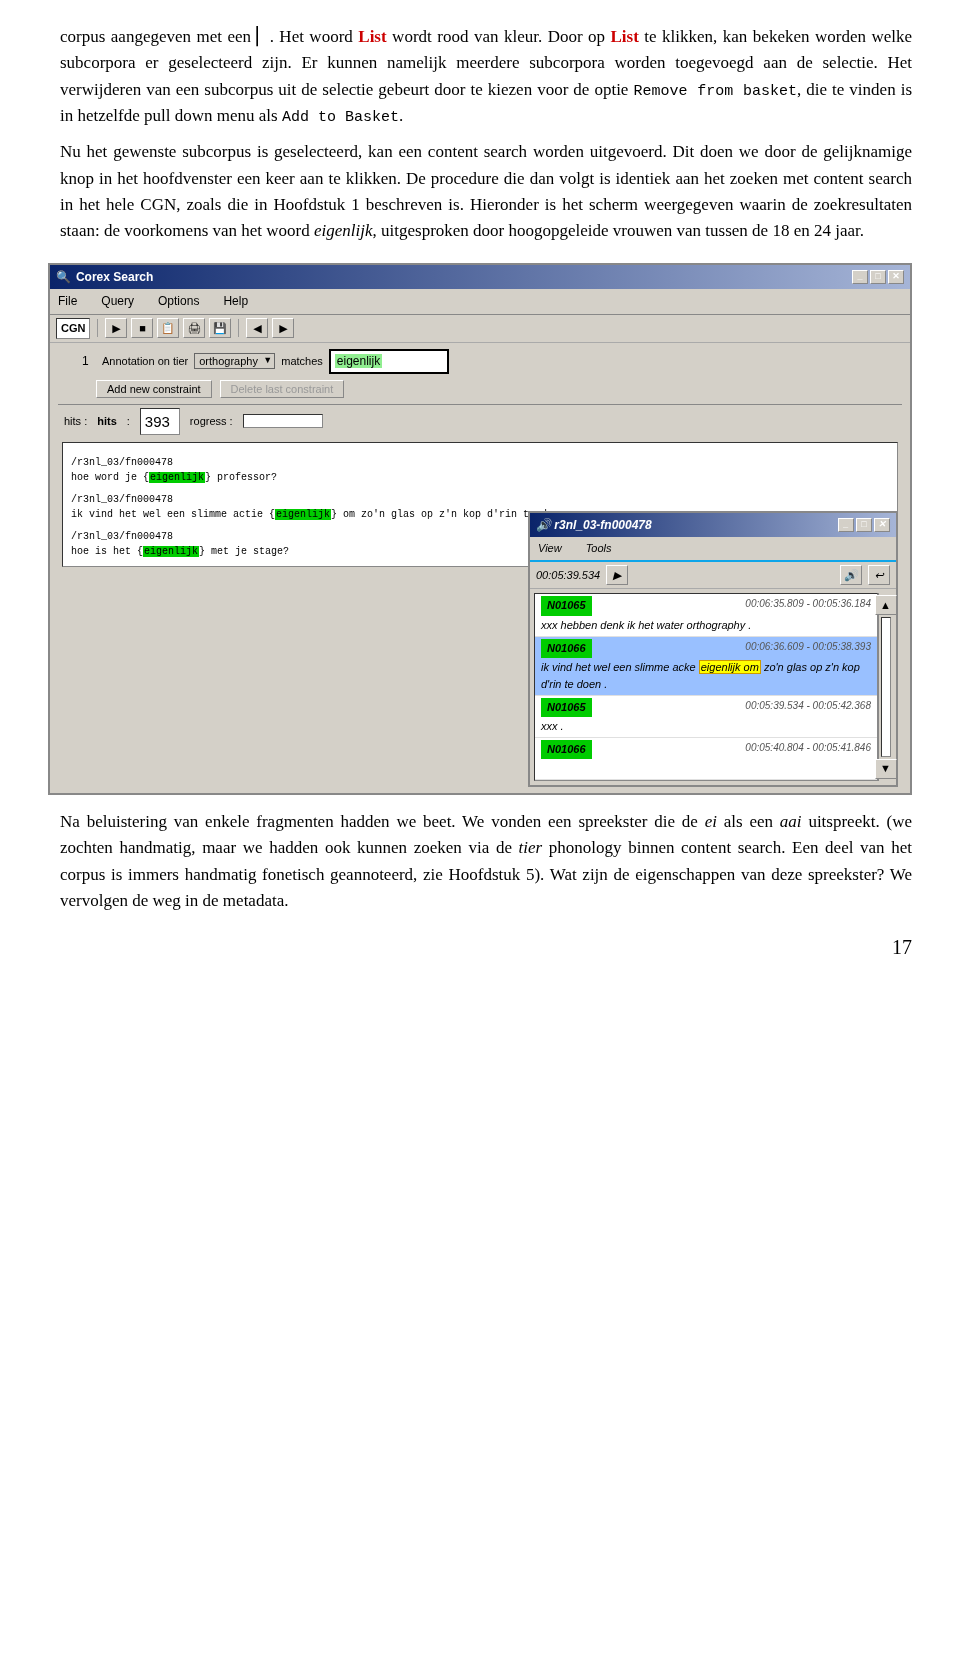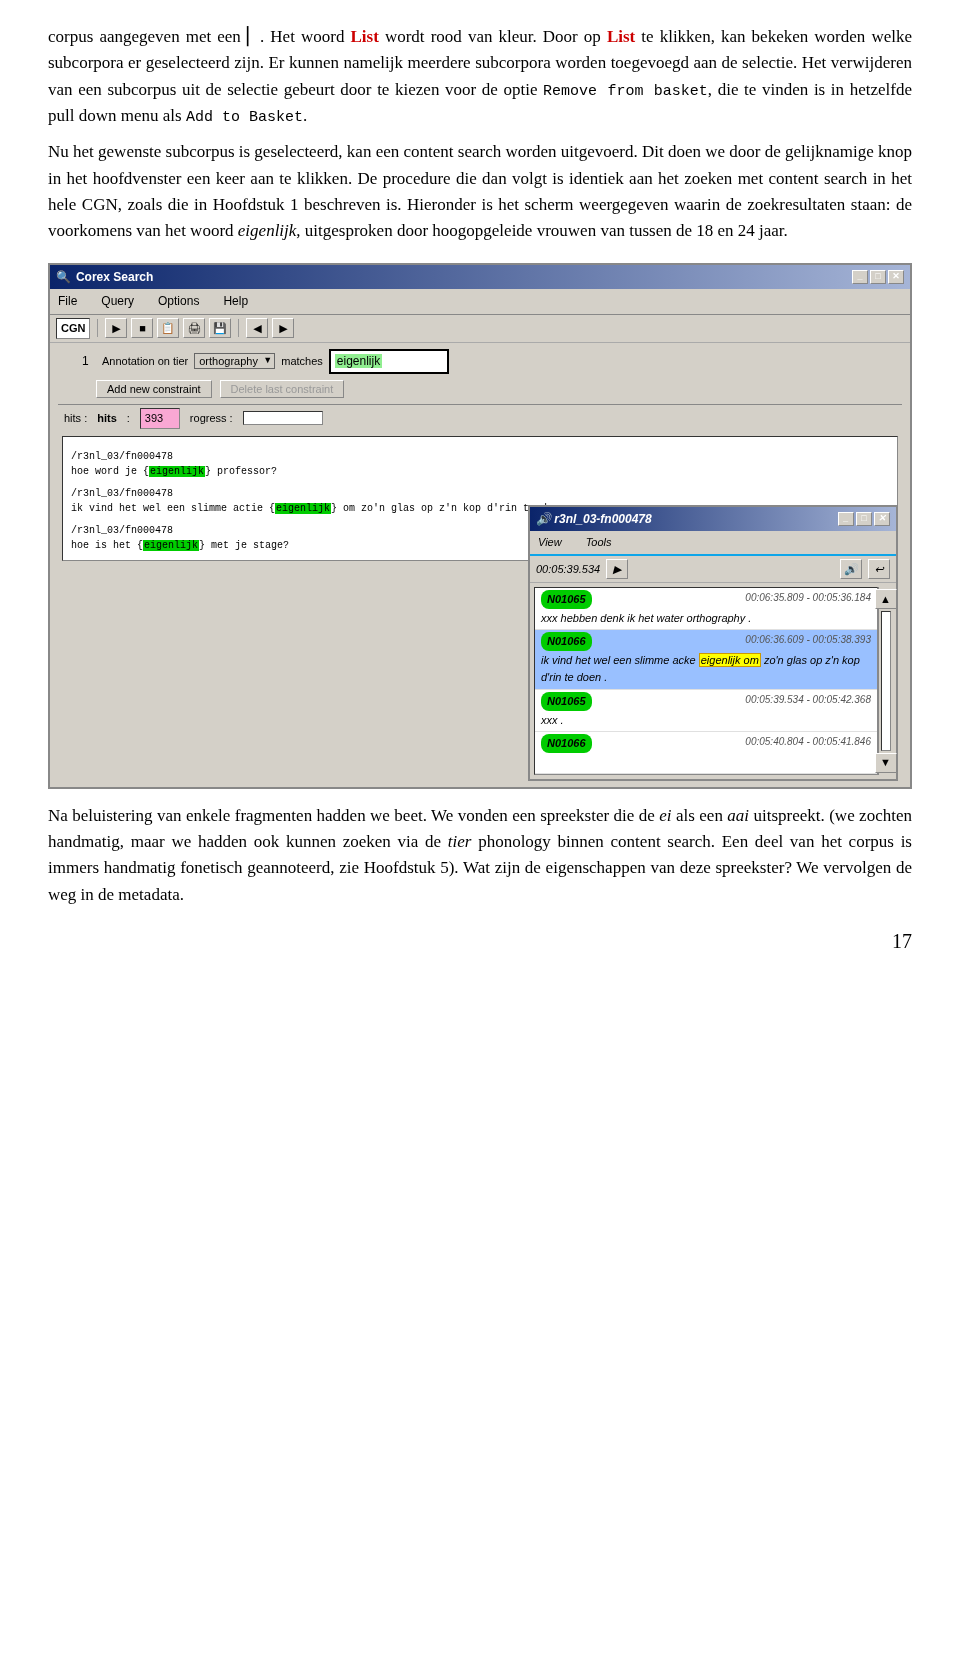--- a/index.html
+++ b/index.html
@@ -6,21 +6,21 @@
     body {
       font-family: 'Times New Roman', Times, serif;
       font-size: 17px;
       background: #fff;
       color: #000;
       width: 960px;
       padding: 24px 48px 32px 48px;
       line-height: 1.55;
     }
     .text-block { margin-bottom: 14px; }
-    .text-block p { text-align: justify; margin-bottom: 10px; }
+    .text-block p { text-align: justify; margin-bottom: 10px; margin-left: 12px; }
     code, .mono { font-family: 'Courier New', monospace; font-size: 15px; }
     .bold { font-weight: bold; }
     .red { color: #cc0000; }
 
     
     .window-outer {
       border: 2px solid #888;
       background: #d4d0c8;
       margin: 18px 0 14px 0;
       font-family: Arial, sans-serif;
@@ -149,24 +149,24 @@
       background: #d4d0c8;
       border-top: 1px solid #888;
       padding: 3px 6px;
       display: flex;
       align-items: center;
       gap: 10px;
       font-size: 11px;
     }
     .status-field {
       border: 1px inset #888;
-      background: #f9a8d4;
+      background: #ffffff;
       padding: 1px 4px;
       min-width: 40px;
-      font-size: 11px;
+      font-size: 15px;
     }
     .progress-box {
       border: 1px inset #888;
       background: #fff;
       width: 80px;
       height: 14px;
       display: inline-block;
     }
 
     
@@ -241,21 +241,20 @@
       background: #99c0ff;
     }
     .speaker-label {
       background: #00cc00;
       color: #000;
       padding: 1px 6px;
       font-weight: bold;
       display: inline-block;
       margin-bottom: 1px;
       font-size: 11px;
-      border-radius: 8px;
     }
     .timestamp { font-size: 10px; color: #555; float: right; }
     .sub-scrollbar {
       width: 14px;
       background: #d4d0c8;
       border-left: 1px solid #888;
       display: flex; flex-direction: column; align-items: center;
     }
 
     

